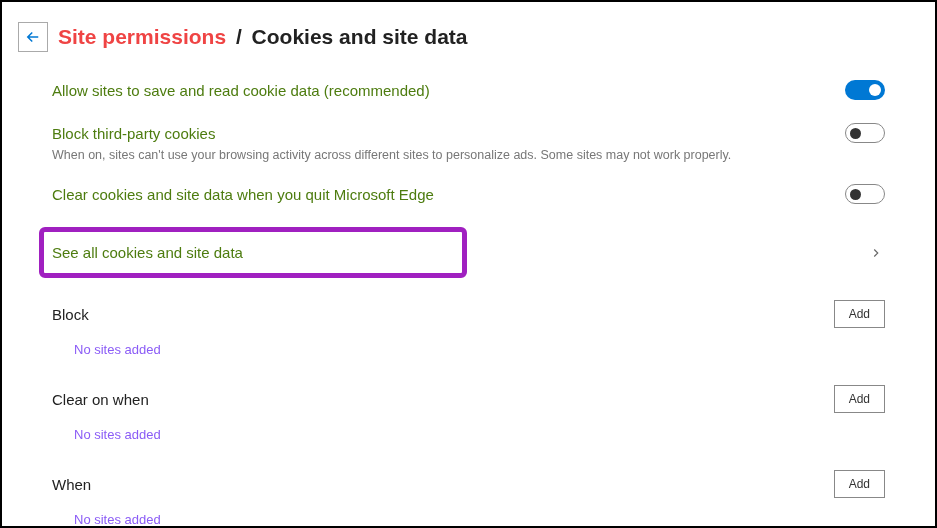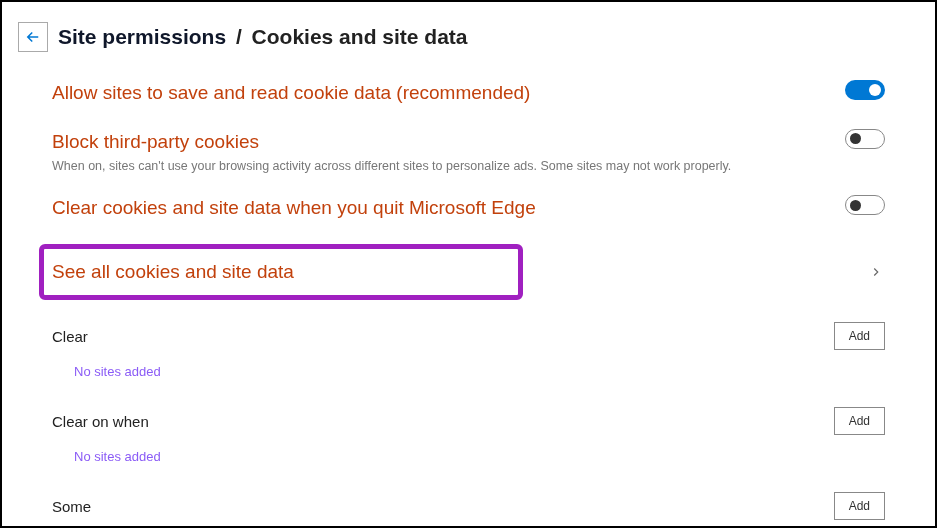--- a/index.html
+++ b/index.html
@@ -37,21 +37,21 @@
     .back-btn svg {
       width: 18px;
       height: 18px;
     }
     .breadcrumb {
       font-size: 21px;
       font-weight: 600;
       color: #222;
     }
     .breadcrumb-link {
-      color: #0f172a;
+      color: #ef4444;
       cursor: pointer;
     }
     .breadcrumb-sep {
       color: #222;
       margin: 0 4px;
     }
     .breadcrumb-current {
       color: #222;
     }
     .rows {
@@ -60,22 +60,22 @@
     .row {
       display: flex;
       align-items: flex-start;
       justify-content: space-between;
       margin-bottom: 22px;
     }
     .row-text {
       flex: 1;
     }
     .row-title {
-      font-size: 19px;
-      color: #c2410c;
+      font-size: 15px;
+      color: #4d7c0f;
       line-height: 1.4;
     }
     .row-desc {
       font-size: 12.5px;
       color: #777;
       margin-top: 4px;
     }
     .toggle {
       width: 40px;
       height: 20px;
@@ -111,21 +111,21 @@
       top: 3.5px;
       left: 4px;
     }
     .highlight-box {
       border: 5px solid #a020c0;
       border-radius: 6px;
       padding: 10px 8px;
       margin-left: -13px;
       margin-right: -400px;
       display: inline-block;
-      width: 484px;
+      width: 428px;
     }
     .row-highlight {
       display: flex;
       align-items: center;
       justify-content: space-between;
       margin-bottom: 22px;
       margin-top: 2px;
     }
     .chevron {
       width: 18px;
@@ -212,36 +212,36 @@
       </div>
       <div class="chevron">
         <svg viewBox="0 0 24 24" width="14" height="14" fill="none" stroke="currentColor" stroke-width="2">
           <path d="M9 6l6 6-6 6"></path>
         </svg>
       </div>
     </div>
 
     <div class="section">
       <div class="section-header">
-        <div class="section-title">Clear</div>
+        <div class="section-title">Block</div>
         <button class="add-btn">Add</button>
       </div>
       <div class="empty-msg">No sites added</div>
     </div>
 
     <div class="section">
       <div class="section-header">
         <div class="section-title">Clear on when</div>
         <button class="add-btn">Add</button>
       </div>
       <div class="empty-msg">No sites added</div>
     </div>
 
     <div class="section">
       <div class="section-header">
-        <div class="section-title">Some</div>
+        <div class="section-title">When</div>
         <button class="add-btn">Add</button>
       </div>
       <div class="empty-msg">No sites added</div>
     </div>
 
   </div>
 </div>
 
 </body></html>

